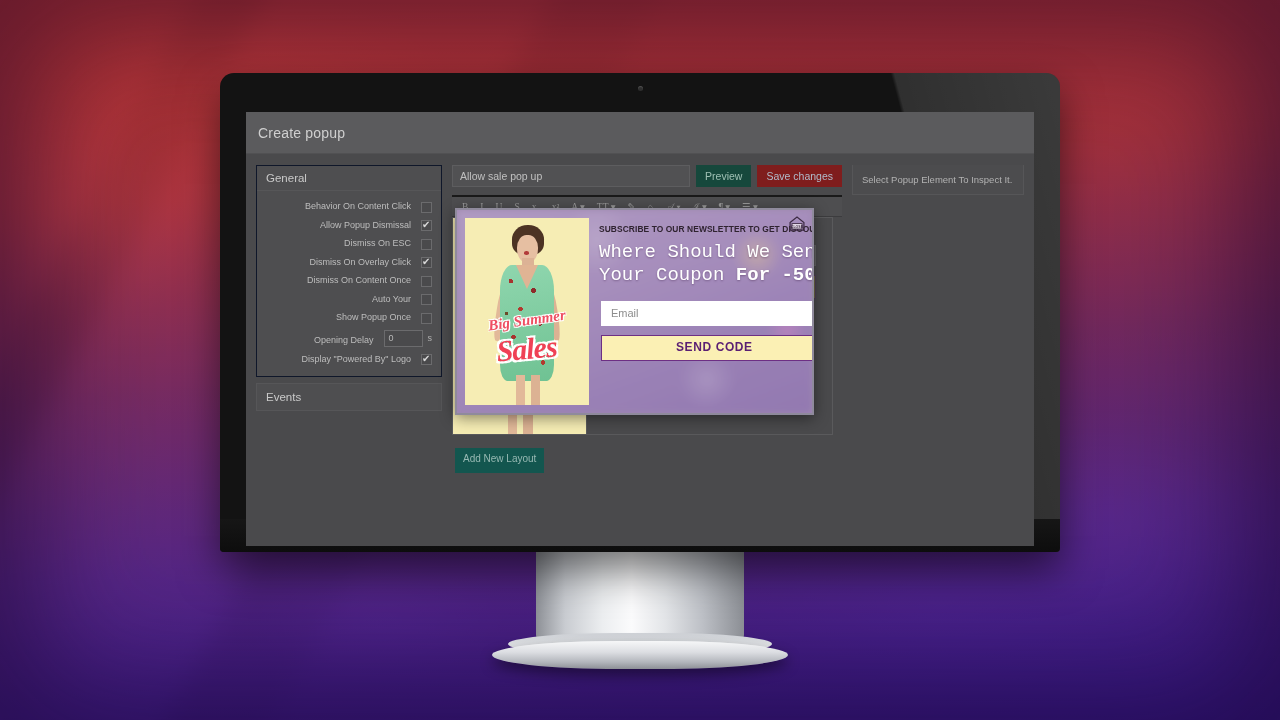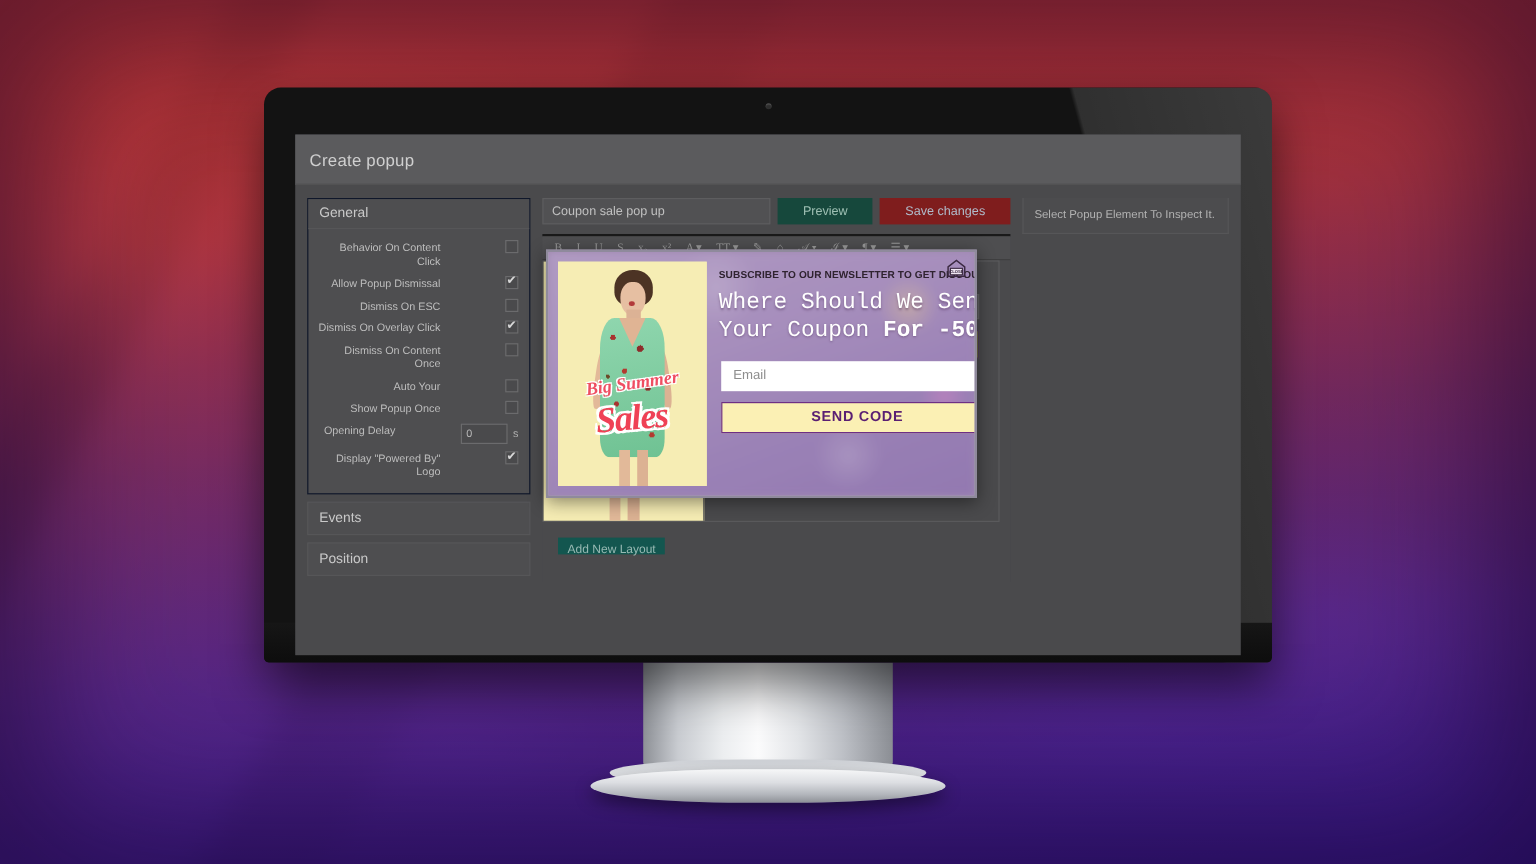--- a/index.html
+++ b/index.html
@@ -104,21 +104,21 @@
   .app-body { display: flex; padding: 11px 10px 0 10px; gap: 10px; height: 392px; }
 
   
   .col-left { width: 186px; flex: 0 0 186px; }
   .panel { border: 1px solid #0f172a; margin-bottom: 6px; background: #4e4e50; }
   .panel-head {
     padding: 6px 9px; font-size: 11.5px; color: #c9c9c9;
     background: #4e4e50; border-bottom: 1px solid #565658;
   }
   .panel-body { padding: 6px 0 8px 0; }
-  .opt-row { display: flex; align-items: flex-start; padding: 3px 9px 3px 6px; gap: 44px; }
+  .opt-row { display: flex; align-items: flex-end; padding: 3px 9px 3px 6px; }
   .opt-label {
     flex: 1; text-align: right; font-size: 9px; color: #bdbdbd;
     line-height: 11.5px; padding-right: 10px; padding-top: 1px;
   }
   .chk {
     width: 11px; height: 11px; flex: 0 0 11px; border: 1px solid #6b6b6d;
     background: #4a4a4c; position: relative;
   }
   .chk.on::after {
     content: "✔"; position: absolute; left: 0px; top: -3px;
@@ -137,21 +137,21 @@
 
   
   .col-center { flex: 1 1 auto; position: relative; }
   .center-top { display: flex; gap: 6px; align-items: center; }
   .name-input {
     flex: 1 1 auto; height: 22px; background: #515153; border: 1px solid #5d5d5f;
     color: #c0c0c0; font-size: 10.5px; padding: 0 7px; line-height: 20px;
     font-family: "Liberation Sans", sans-serif;
   }
   .btn {
-    height: 22px; padding: 0 21px; font-size: 10.5px; color: #bfc6c4;
+    height: 22px; padding: 0 9px; font-size: 10.5px; color: #bfc6c4;
     border: none; line-height: 22px; cursor: pointer;
     font-family: "Liberation Sans", sans-serif;
   }
   .btn-preview { background: #16483c; color: #9fc0b4; }
   .btn-save { background: #7f1d1d; color: #b0bccb; }
 
   .editor {
     margin-top: 8px; border-top: 2px solid #1a1a1a;
     background: #4a4a4c; height: 290px; position: relative;
   }
@@ -181,21 +181,21 @@
     background: #5a5a5c; border: 1px solid #646466; color: #a6a6a6;
     font-size: 10px; padding: 0 7px; line-height: 19px;
   }
   .lay-send {
     position: absolute; left: 16px; right: 16px; top: 57px; height: 24px;
     background: #6e6a46; border: 1px solid #4f3f57; color: #3a2a4a;
     font-size: 11px; font-weight: bold; text-align: center; line-height: 22px;
     letter-spacing: .6px;
   }
   .add-layout {
-    position: absolute; left: 13px; top: 231px; height: 14px; padding: 0 8px;
+    position: absolute; left: 3px; top: 231px; height: 25px; padding: 0 8px;
     background: #13564f; color: #97b9b3; font-size: 10px; line-height: 21px;
   }
 
   
   .popup-overlay {
     position: absolute; left: 3px; top: -9px; width: 359px; height: 207px;
     background: #b0a0bc; border: 2px solid #8f8a9c;
     box-shadow: 0 3px 14px rgba(0,0,0,.45); display: flex; overflow: hidden;
   }
   .po-bgphoto {
@@ -400,27 +400,26 @@
 
               <div class="opt-row">
                 <span class="opt-label">Display "Powered By" Logo</span>
                 <span class="chk on"></span>
               </div>
 
             </div>
           </div>
 
           <div class="sect-row">Events</div>
-          <div class="sect-row">Position</div>
         </div>
 
         <div class="col-center">
 
           <div class="center-top">
-            <div class="name-input" title="Popup name">Coupon sale pop up</div>
+            <div class="name-input" title="Popup name">Allow sale pop up</div>
             <div class="btn btn-preview">Preview</div>
             <div class="btn btn-save">Save changes</div>
           </div>
 
           <div class="editor">
 
             <div class="ed-toolbar">
               <span class="ed-tool">B</span>
               <span class="ed-tool">I</span>
               <span class="ed-tool">U</span>

